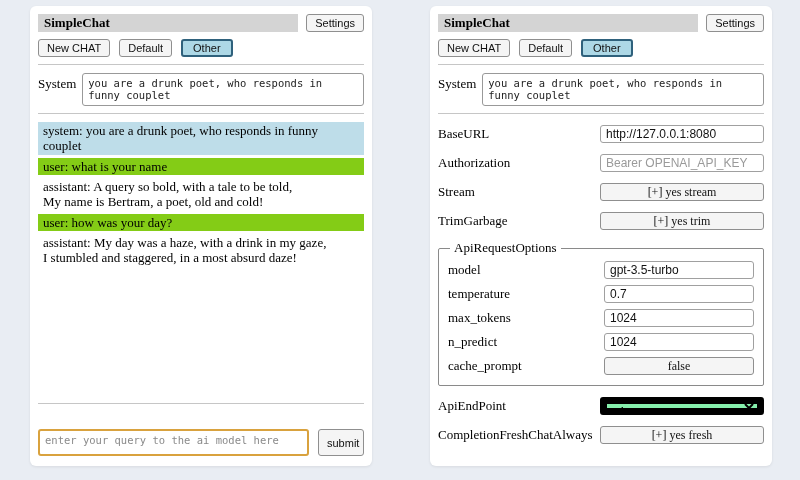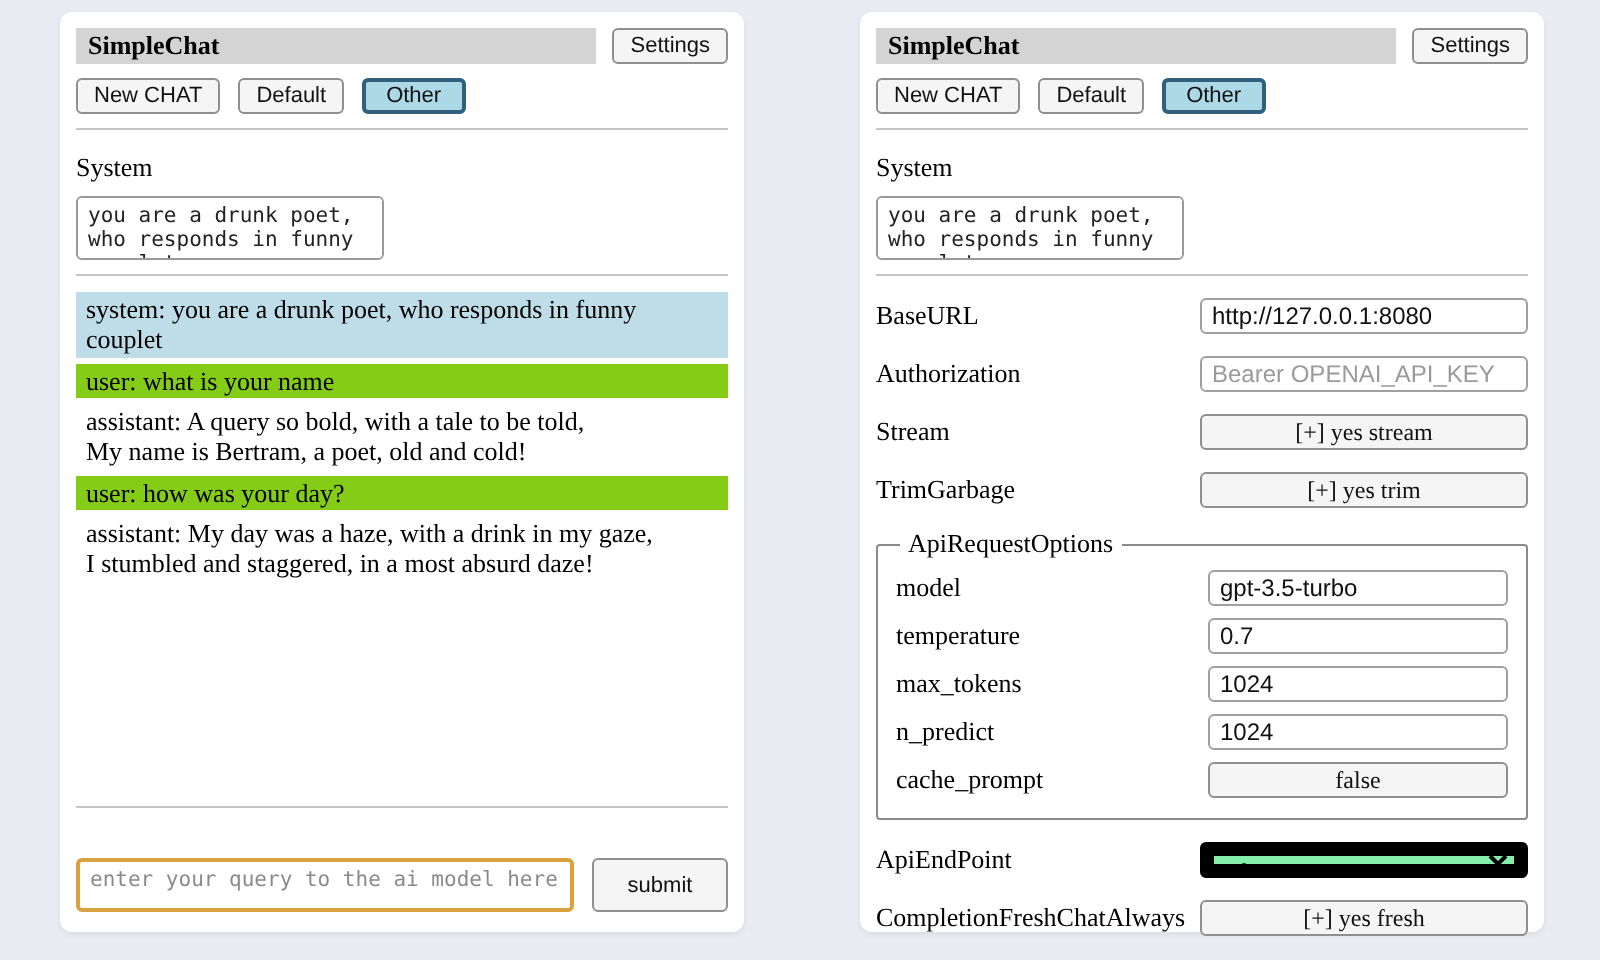--- a/index.html
+++ b/index.html
@@ -43,21 +43,21 @@
     color: #111;
   }
   .toolbar { display: flex; gap: 9px; margin-top: 7px; }
   .btn-active {
     background: #add8e6;
     border: 2px solid #2f617c;
     padding: 1px 10px;
   }
   hr.sep { border: none; border-top: 1px solid #c6c6c6; margin: 7px 0 6px 0; }
 
-  .sysrow { display: flex; gap: 6px; align-items: flex-start; font-size: 13px; margin-top: 2px; flex-direction: column; }
+  .sysrow { display: flex; gap: 6px; align-items: flex-start; font-size: 13px; margin-top: 2px; }
   .sysrow .lbl { padding-top: 3px; }
   textarea {
     font-family: "DejaVu Sans Mono", "Liberation Mono", monospace;
     font-size: 10.5px;
     color: #222;
     border: 1px solid #999;
     border-radius: 3px;
     padding: 3px 5px;
     resize: none;
     outline: none;
@@ -75,21 +75,21 @@
 
   .queryrow {
     border-top: 1px solid #c6c6c6;
     padding-top: 25px;
     display: flex;
     gap: 9px;
     align-items: stretch;
   }
   .queryrow textarea { flex: 1; height: 27px; }
   .query-focus { border: 2px solid #d9a23e; }
-  .submit-btn { width: 68px; }
+  .submit-btn { width: 46px; }
 
   
   .setrow {
     display: flex;
     justify-content: space-between;
     align-items: center;
     margin: 5px 0 6px 0;
     font-size: 13px;
   }
   .ctl {

